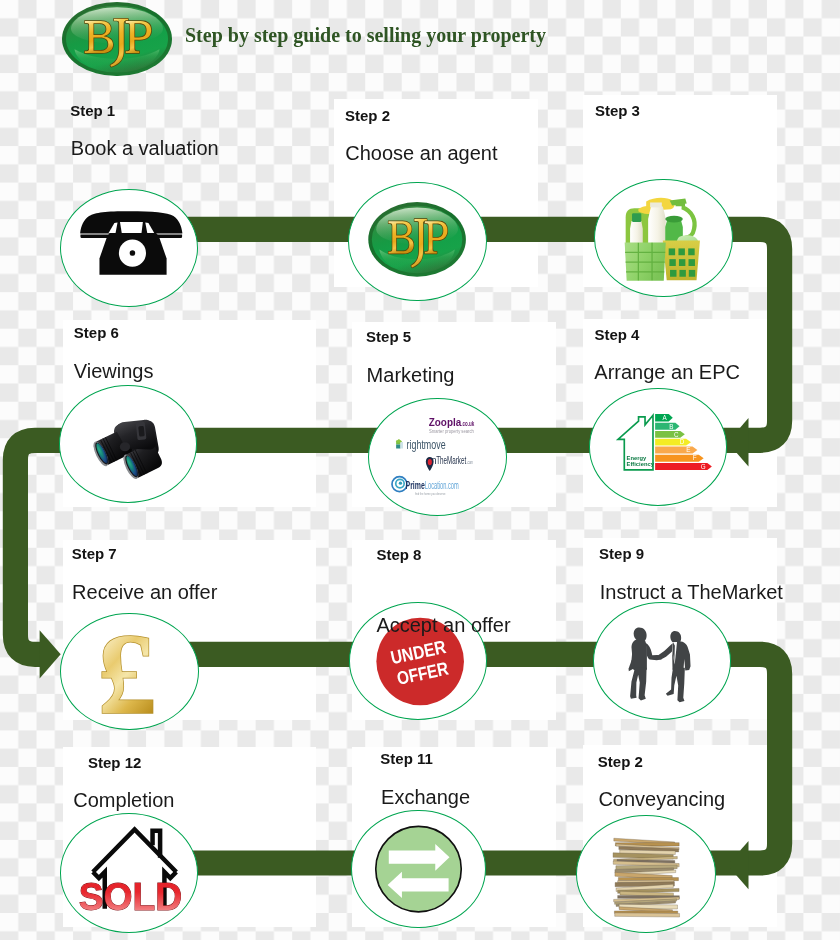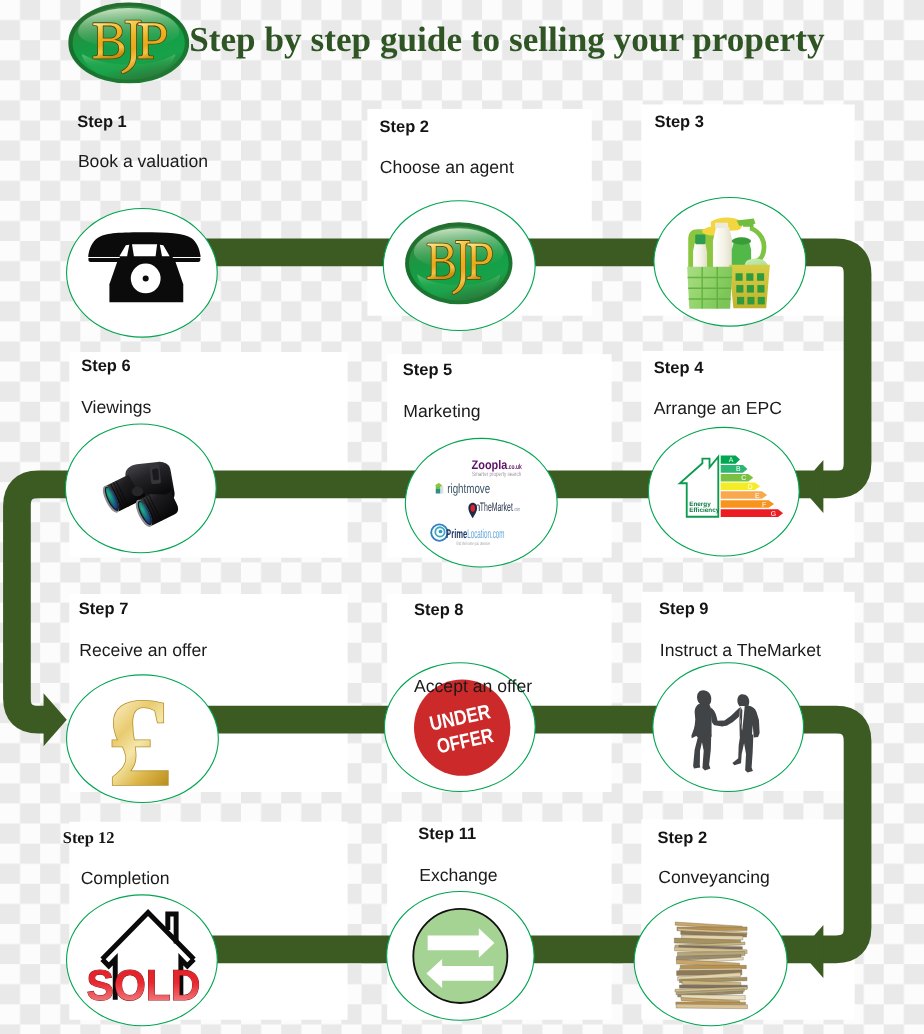--- a/index.html
+++ b/index.html
@@ -6,21 +6,21 @@
   html,body{margin:0;padding:0;}
   body{
     width:840px;height:940px;overflow:hidden;position:relative;
     font-family:"Liberation Sans",sans-serif;
     background:#fbfbfb;
   }
   #checker{position:absolute;left:0;top:0;width:840px;height:940px;}
   #stage{position:absolute;left:0;top:0;width:840px;height:940px;}
   .wbox{position:absolute;background:#fff;}
   .steplabel{position:absolute;font-weight:bold;font-size:15px;color:#141414;letter-spacing:0px;white-space:nowrap;}
-  .steptext{position:absolute;font-size:16px;color:#1a1a1a;line-height:22.3px;white-space:pre-line;}
+  .steptext{position:absolute;font-size:20px;color:#1a1a1a;line-height:22.3px;white-space:pre-line;}
   .circle{position:absolute;border-radius:50%;background:#fff;border:1.6px solid #00a550;
           box-sizing:border-box;overflow:hidden;}
   .iconwrap{position:absolute;left:0;top:0;width:100%;height:100%;display:flex;align-items:center;justify-content:center;}
   svg{display:block;}
   #connectors{position:absolute;left:0;top:0;}
   #title{position:absolute;font-family:"Liberation Serif",serif;font-weight:bold;color:#2F5524;}
 </style>
 </head>
 <body>
 
@@ -113,21 +113,21 @@
     <g fill="#3B5B22" stroke="none">
       <polygon points="727.4,442.2 748.5,418.1 748.5,466.4"></polygon>
       <polygon points="60.7,654.3 39.6,630.2 39.6,678.5"></polygon>
       <polygon points="727.4,865 748.5,840.9 748.5,889.2"></polygon>
     </g>
   </svg>
 
   <svg id="logo" viewBox="0 0 110 74" xmlns="http://www.w3.org/2000/svg" style="position:absolute;left:61.5px;top:1.5px;width:110px;height:74px;">
     <use href="#bjp-badge" transform="scale(1.0,0.881)"></use>
   </svg>
-  <div id="title" style="left:172px;top:16px;font-size:32px;line-height:38px;">Step by step guide to selling your property</div>
+  <div id="title" style="left:185px;top:16px;font-size:20px;line-height:38px;">Step by step guide to selling your property</div>
 
   <div class="circle" style="left:59.5px;top:188.6px;width:138.8px;height:118.8px;">
     <svg class="iconwrap" viewBox="0 0 139 119" xmlns="http://www.w3.org/2000/svg">
       <g fill="#0b0b0b">
 
         <path d="M69.4 21.6 C 93.4 21.6 108.0 22.6 114.4 26.6 C 120.0 30.1 122.6 37.3 123.4 43.4 L 123.4 44.4 L 19.4 44.4 L 19.4 43.4 C 20.2 37.3 22.8 30.1 28.4 26.6 C 34.8 22.6 45.4 21.6 69.4 21.6 Z"></path>
 
         <path d="M19.6 45.4 L 123.2 45.4 L 123.2 47.3 C 123.2 48.4 122.6 49.0 121.4 49.0 L 21.4 49.0 C 20.2 49.0 19.6 48.4 19.6 47.3 Z"></path>
 
         <path d="M53.1 39.0 L 92.6 39.0 L 99.5 47.0 L 107.4 69.8 L 107.4 86.3 L 39.0 86.3 L 39.0 69.8 L 46.9 47.0 Z"></path>
@@ -461,20 +461,20 @@
   <div class="steplabel" style="left:594.4px;top:325.5px;">Step 4</div>
   <div class="steptext" style="left:594.3px;top:361.2px;">Arrange an EPC</div>
 
   <div class="steplabel" style="left:71.7px;top:544.7px;">Step 7</div>
   <div class="steptext" style="left:72.1px;top:580.6px;">Receive an offer</div>
   <div class="steplabel" style="left:376.4px;top:546.3px;">Step 8</div>
   <div class="steptext" style="left:376.4px;top:581.9px;margin-top:32px;">Accept an offer</div>
   <div class="steplabel" style="left:599.1px;top:544.7px;">Step 9</div>
   <div class="steptext" style="left:599.8px;top:580.6px;">Instruct a TheMarket</div>
 
-  <div class="steplabel" style="left:57px;top:753.6px;font-family:Liberation Serif, serif;">Step 12</div>
+  <div class="steplabel" style="left:88px;top:753.6px;">Step 12</div>
   <div class="steptext" style="left:73.3px;top:789.0px;">Completion</div>
   <div class="steplabel" style="left:380.3px;top:750.3px;">Step 11</div>
   <div class="steptext" style="left:381.1px;top:785.6px;">Exchange</div>
   <div class="steplabel" style="left:597.8px;top:753.1px;">Step 2</div>
   <div class="steptext" style="left:598.4px;top:788.4px;">Conveyancing</div>
 
 </div>
 
 </body></html>

